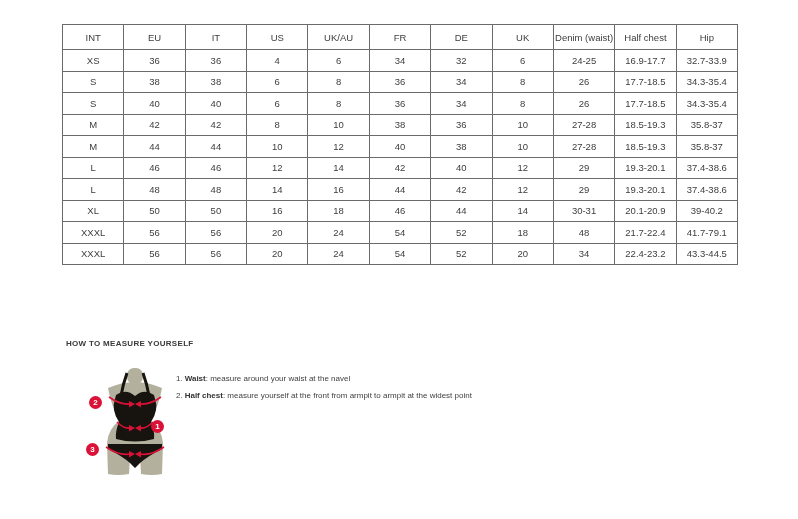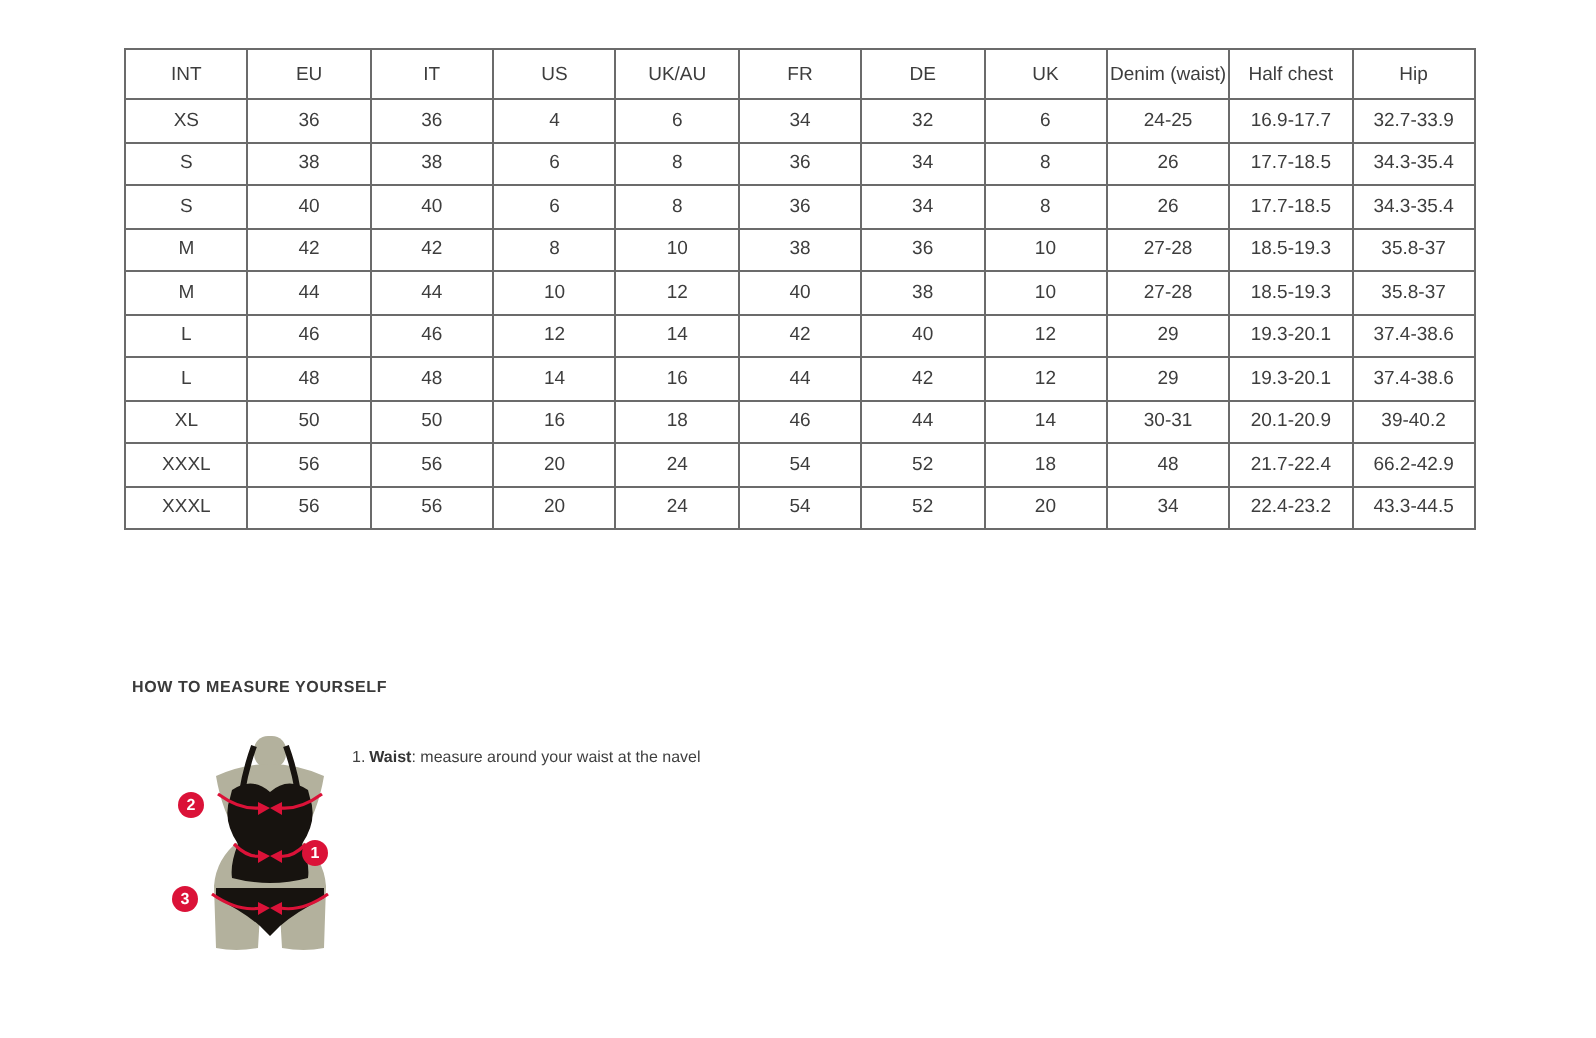--- a/index.html
+++ b/index.html
@@ -212,21 +212,21 @@
         <td>XXXL</td>
         <td>56</td>
         <td>56</td>
         <td>20</td>
         <td>24</td>
         <td>54</td>
         <td>52</td>
         <td>18</td>
         <td>48</td>
         <td>21.7-22.4</td>
-        <td>66.2-42.9</td>
+        <td>41.7-79.1</td>
       </tr>
       <tr>
         <td>XXXL</td>
         <td>56</td>
         <td>56</td>
         <td>20</td>
         <td>24</td>
         <td>54</td>
         <td>52</td>
         <td>20</td>
@@ -274,13 +274,14 @@
     <polygon points="49,83 55,86 49,89.5" fill="#db1238"></polygon>
     <polygon points="61,83 55,86 61,89.5" fill="#db1238"></polygon>
   </svg>
   <div class="badge badge-chest">2</div>
   <div class="badge badge-waist">1</div>
   <div class="badge badge-hips">3</div>
 </div>
 
 <div class="steps">
     <div class="step"><span class="step-num">1.</span><b>Waist</b><span>: measure around your waist at the navel</span></div>
+    <div class="step"><span class="step-num">2.</span><b>Half chest</b><span>: measure yourself at the front from armpit to armpit at the widest point</span></div>
   </div>
 
 </body></html>

